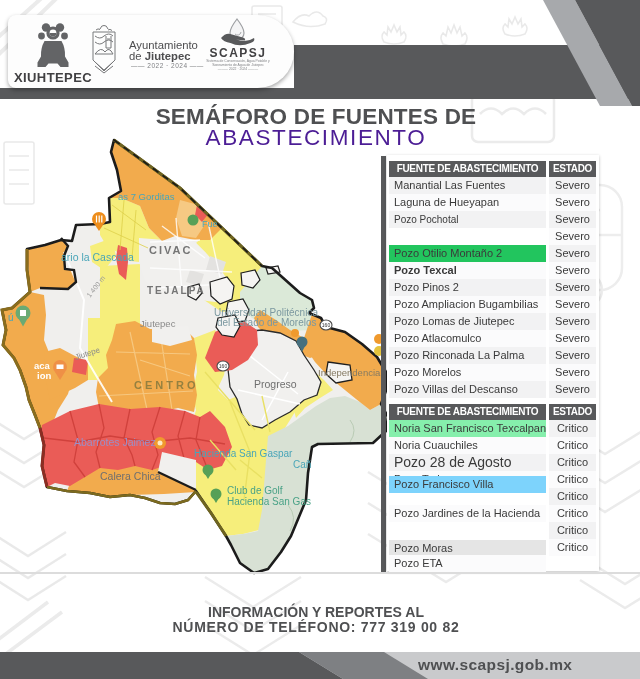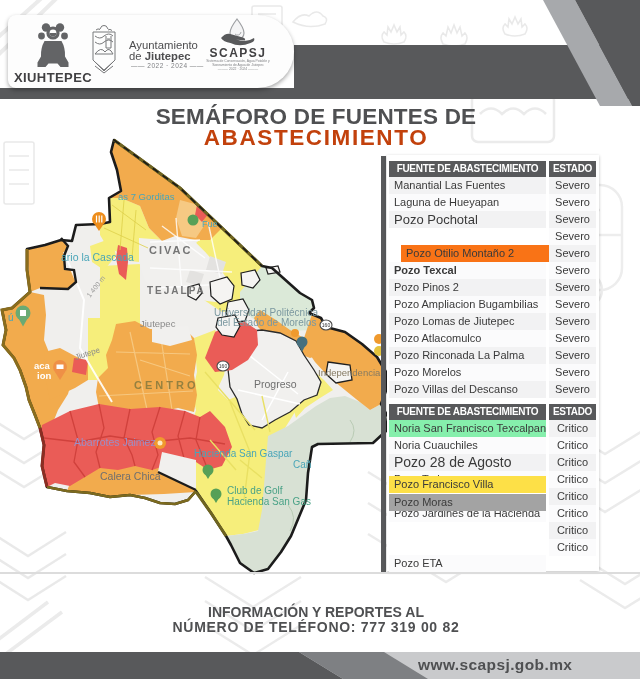--- a/index.html
+++ b/index.html
@@ -85,21 +85,21 @@
   <path d="M18,1 q7,9 7,14 a7,7 0 0 1 -14,0 q0,-5 7,-14 Z" fill="#f4f4f5" stroke="#9d9fa2" stroke-width="1.2"></path>
   <path d="M22,14 a3.5,3.5 0 0 1 -6,2" fill="none" stroke="#9d9fa2" stroke-width="0.9"></path>
   <path d="M2,20 q5,-6 11,-3.5 l9,2.5 q5,1 4,3.5 l-9,-1 q11,3.5 18,-1.5 q1.5,3.5 -3.5,5 q-11,4.5 -20,0 q-7,-1 -9.5,-5 Z" fill="#58595b"></path>
 </svg>
 
 <div class="abs" style="left:196px;top:46px;width:84px;text-align:center;font-size:12px;font-weight:bold;color:#414042;letter-spacing:1.5px;">SCAPSJ</div>
 <div class="abs" style="left:196px;top:59px;width:84px;text-align:center;font-size:3.4px;color:#808285;">Sistema de Conservación, Agua Potable y<br>Saneamiento de Agua de Jiutepec</div>
 <div class="abs" style="left:196px;top:67px;width:84px;text-align:center;font-size:3.4px;color:#808285;">———  2022 · 2024  ———</div>
 
 <div class="abs" style="left:0;top:107px;width:632px;text-align:center;font-size:22.5px;line-height:20.5px;font-weight:bold;color:#4f5052;letter-spacing:0.2px;">SEMÁFORO DE FUENTES DE</div>
-<div class="abs" style="left:0;top:128px;width:632px;text-align:center;font-size:22.5px;line-height:20.5px;font-weight:bold;color:#c2410c;letter-spacing:1.6px;">ABASTECIMIENTO</div>
+<div class="abs" style="left:0;top:128px;width:632px;text-align:center;font-size:22.5px;line-height:20.5px;font-weight:normal;color:#4c1d95;letter-spacing:1.6px;">ABASTECIMIENTO</div>
 
 <svg class="abs" style="left:0;top:130px" width="400" height="450" viewBox="0 130 400 450">
 <defs>
 <clipPath id="muni">
 <path d="M114,140 L180,188 L262,266 L272,268 L300,293 L312,300 L314,308 L309,313 L321,318 L326,327 L345,332 L362,344 L377,357 L386,372 L387,388 L381,404 L388,417 L386,431 L373,443 L318,444 L312,447 L308,473 L306,500 L291,536 L281,552 L268,569 L254,573 L240,563 L231,545 L226,536 L211,513 L196,491 L188,500 L175,504 L160,503 L145,498 L130,495 L110,497 L90,493 L67,491 L47,487 L42,466 L44,445 L40,428 L35,415 L29,400 L26,387 L20,370 L14,358 L3,345 L6,330 L2,310 L12,308 L30,292 L27,270 L27,249 L45,245 L61,240 L72,241 L76,225 L100,224 L110,222 L109,198 L121,191 L117,170 L111,152 Z"></path>
 </clipPath>
 </defs>
 
 <path d="M114,140 L180,188 L262,266 L272,268 L300,293 L312,300 L314,308 L309,313 L321,318 L326,327 L345,332 L362,344 L377,357 L386,372 L387,388 L381,404 L388,417 L386,431 L373,443 L318,444 L312,447 L308,473 L306,500 L291,536 L281,552 L268,569 L254,573 L240,563 L231,545 L226,536 L211,513 L196,491 L188,500 L175,504 L160,503 L145,498 L130,495 L110,497 L90,493 L67,491 L47,487 L42,466 L44,445 L40,428 L35,415 L29,400 L26,387 L20,370 L14,358 L3,345 L6,330 L2,310 L12,308 L30,292 L27,270 L27,249 L45,245 L61,240 L72,241 L76,225 L100,224 L110,222 L109,198 L121,191 L117,170 L111,152 Z" fill="#f0efed"></path>
 <g clip-path="url(#muni)">
@@ -296,25 +296,25 @@
 
 <div class="abs" style="left:387px;top:155px;width:212px;height:416px;background:#ffffff;box-shadow:0 1px 3px rgba(0,0,0,0.25);"></div>
 
 <div class="abs" style="left:389px;top:161px;width:157px;height:16px;background:#58595b;color:#ffffff;font-size:10px;letter-spacing:-0.3px;font-weight:bold;text-align:center;line-height:16px;">FUENTE DE ABASTECIMIENTO</div>
 <div class="abs" style="left:549px;top:161px;width:47px;height:16px;background:#58595b;color:#ffffff;font-size:10px;letter-spacing:-0.3px;font-weight:bold;text-align:center;line-height:16px;">ESTADO</div>
 
 <div class="abs" style="left:389px;top:177px;width:157px;height:17px;background:#f2f2f3;font-size:11px;line-height:17px;color:#3a3a3a;padding-left:5px;box-sizing:border-box;white-space:nowrap;">Manantial Las Fuentes</div>
 <div class="abs" style="left:549px;top:177px;width:47px;height:17px;background:#f2f2f3;font-size:11px;line-height:17px;color:#3a3a3a;text-align:center;">Severo</div>
 <div class="abs" style="left:389px;top:194px;width:157px;height:17px;background:#fbfbfc;font-size:11px;line-height:17px;color:#3a3a3a;padding-left:5px;box-sizing:border-box;white-space:nowrap;">Laguna de Hueyapan</div>
 <div class="abs" style="left:549px;top:194px;width:47px;height:17px;background:#fbfbfc;font-size:11px;line-height:17px;color:#3a3a3a;text-align:center;">Severo</div>
-<div class="abs" style="left:389px;top:211px;width:157px;height:17px;background:#f2f2f3;font-size:13px;line-height:17px;color:#3a3a3a;padding-left:5px;box-sizing:border-box;white-space:nowrap;">Pozo Pochotal</div>
+<div class="abs" style="left:389px;top:211px;width:157px;height:17px;background:#f2f2f3;font-size:10px;line-height:17px;color:#3a3a3a;padding-left:5px;box-sizing:border-box;white-space:nowrap;">Pozo Pochotal</div>
 <div class="abs" style="left:549px;top:211px;width:47px;height:17px;background:#f2f2f3;font-size:11px;line-height:17px;color:#3a3a3a;text-align:center;">Severo</div>
 <div class="abs" style="left:389px;top:228px;width:157px;height:17px;background:#fbfbfc;font-size:11px;line-height:17px;color:#3a3a3a;padding-left:5px;box-sizing:border-box;white-space:nowrap;margin-top:36px;">Pozo Otilio Montaño 1</div>
 <div class="abs" style="left:549px;top:228px;width:47px;height:17px;background:#fbfbfc;font-size:11px;line-height:17px;color:#3a3a3a;text-align:center;">Severo</div>
-<div class="abs" style="left:389px;top:245px;width:157px;height:17px;background:#f97316;font-size:11px;line-height:17px;color:#3a3a3a;padding-left:5px;box-sizing:border-box;white-space:nowrap;margin-left:12px;">Pozo Otilio Montaño 2</div>
+<div class="abs" style="left:389px;top:245px;width:157px;height:17px;background:#22c55e;font-size:11px;line-height:17px;color:#3a3a3a;padding-left:5px;box-sizing:border-box;white-space:nowrap;">Pozo Otilio Montaño 2</div>
 <div class="abs" style="left:549px;top:245px;width:47px;height:17px;background:#f2f2f3;font-size:11px;line-height:17px;color:#3a3a3a;text-align:center;">Severo</div>
 <div class="abs" style="left:389px;top:262px;width:157px;height:17px;background:#fbfbfc;font-size:11px;line-height:17px;color:#3a3a3a;padding-left:5px;box-sizing:border-box;white-space:nowrap;font-weight:bold;">Pozo Texcal</div>
 <div class="abs" style="left:549px;top:262px;width:47px;height:17px;background:#fbfbfc;font-size:11px;line-height:17px;color:#3a3a3a;text-align:center;">Severo</div>
 <div class="abs" style="left:389px;top:279px;width:157px;height:17px;background:#f2f2f3;font-size:11px;line-height:17px;color:#3a3a3a;padding-left:5px;box-sizing:border-box;white-space:nowrap;">Pozo Pinos 2</div>
 <div class="abs" style="left:549px;top:279px;width:47px;height:17px;background:#f2f2f3;font-size:11px;line-height:17px;color:#3a3a3a;text-align:center;">Severo</div>
 <div class="abs" style="left:389px;top:296px;width:157px;height:17px;background:#fbfbfc;font-size:11px;line-height:17px;color:#3a3a3a;padding-left:5px;box-sizing:border-box;white-space:nowrap;">Pozo Ampliacion Bugambilias</div>
 <div class="abs" style="left:549px;top:296px;width:47px;height:17px;background:#fbfbfc;font-size:11px;line-height:17px;color:#3a3a3a;text-align:center;">Severo</div>
 <div class="abs" style="left:389px;top:313px;width:157px;height:17px;background:#f2f2f3;font-size:11px;line-height:17px;color:#3a3a3a;padding-left:5px;box-sizing:border-box;white-space:nowrap;">Pozo Lomas de Jiutepec</div>
 <div class="abs" style="left:549px;top:313px;width:47px;height:17px;background:#f2f2f3;font-size:11px;line-height:17px;color:#3a3a3a;text-align:center;">Severo</div>
 <div class="abs" style="left:389px;top:330px;width:157px;height:17px;background:#fbfbfc;font-size:11px;line-height:17px;color:#3a3a3a;padding-left:5px;box-sizing:border-box;white-space:nowrap;">Pozo Atlacomulco</div>
@@ -330,25 +330,25 @@
 <div class="abs" style="left:549px;top:404px;width:47px;height:16px;background:#58595b;color:#ffffff;font-size:10px;letter-spacing:-0.3px;font-weight:bold;text-align:center;line-height:16px;">ESTADO</div>
 
 <div class="abs" style="left:389px;top:420px;width:157px;height:17px;background:#86efac;font-size:11px;line-height:17px;color:#3a3a3a;padding-left:5px;box-sizing:border-box;white-space:nowrap;">Noria San Francisco Texcalpan</div>
 <div class="abs" style="left:549px;top:420px;width:47px;height:17px;background:#f2f2f3;font-size:11px;line-height:17px;color:#3a3a3a;text-align:center;">Critico</div>
 <div class="abs" style="left:389px;top:437px;width:157px;height:17px;background:#fbfbfc;font-size:11px;line-height:17px;color:#3a3a3a;padding-left:5px;box-sizing:border-box;white-space:nowrap;">Noria Cuauchiles</div>
 <div class="abs" style="left:549px;top:437px;width:47px;height:17px;background:#fbfbfc;font-size:11px;line-height:17px;color:#3a3a3a;text-align:center;">Critico</div>
 <div class="abs" style="left:389px;top:454px;width:157px;height:17px;background:#f2f2f3;font-size:14px;line-height:17px;color:#3a3a3a;padding-left:5px;box-sizing:border-box;white-space:nowrap;">Pozo 28 de Agosto</div>
 <div class="abs" style="left:549px;top:454px;width:47px;height:17px;background:#f2f2f3;font-size:11px;line-height:17px;color:#3a3a3a;text-align:center;">Critico</div>
 <div class="abs" style="left:389px;top:471px;width:157px;height:17px;background:#fbfbfc;font-size:11px;line-height:17px;color:#3a3a3a;padding-left:5px;box-sizing:border-box;white-space:nowrap;">Pozo Tarianes</div>
 <div class="abs" style="left:549px;top:471px;width:47px;height:17px;background:#fbfbfc;font-size:11px;line-height:17px;color:#3a3a3a;text-align:center;">Critico</div>
-<div class="abs" style="left:389px;top:476px;width:157px;height:17px;background:#fde047;font-size:11px;line-height:17px;color:#3a3a3a;padding-left:5px;box-sizing:border-box;white-space:nowrap;">Pozo Francisco Villa</div>
+<div class="abs" style="left:389px;top:476px;width:157px;height:17px;background:#7dd3fc;font-size:11px;line-height:17px;color:#3a3a3a;padding-left:5px;box-sizing:border-box;white-space:nowrap;">Pozo Francisco Villa</div>
 <div class="abs" style="left:549px;top:488px;width:47px;height:17px;background:#f2f2f3;font-size:11px;line-height:17px;color:#3a3a3a;text-align:center;">Critico</div>
 <div class="abs" style="left:389px;top:505px;width:157px;height:17px;background:#fbfbfc;font-size:11px;line-height:17px;color:#3a3a3a;padding-left:5px;box-sizing:border-box;white-space:nowrap;">Pozo Jardines de la Hacienda</div>
 <div class="abs" style="left:549px;top:505px;width:47px;height:17px;background:#fbfbfc;font-size:11px;line-height:17px;color:#3a3a3a;text-align:center;">Critico</div>
-<div class="abs" style="left:389px;top:494px;width:157px;height:17px;background:#a3a3a3;font-size:11px;line-height:17px;color:#3a3a3a;padding-left:5px;box-sizing:border-box;white-space:nowrap;">Pozo Moras</div>
+<div class="abs" style="left:389px;top:540px;width:157px;height:17px;background:#e5e5e5;font-size:11px;line-height:17px;color:#3a3a3a;padding-left:5px;box-sizing:border-box;white-space:nowrap;">Pozo Moras</div>
 <div class="abs" style="left:549px;top:522px;width:47px;height:17px;background:#f2f2f3;font-size:11px;line-height:17px;color:#3a3a3a;text-align:center;">Critico</div>
 <div class="abs" style="left:389px;top:539px;width:157px;height:17px;background:#fbfbfc;font-size:11px;line-height:17px;color:#3a3a3a;padding-left:5px;box-sizing:border-box;white-space:nowrap;margin-top:16px;">Pozo ETA</div>
 <div class="abs" style="left:549px;top:539px;width:47px;height:17px;background:#fbfbfc;font-size:11px;line-height:17px;color:#3a3a3a;text-align:center;">Critico</div>
 
 <div class="abs" style="left:0;top:572px;width:640px;height:2px;background:#dcdcdc;"></div>
 
 <div class="abs" style="left:0;top:605px;width:632px;text-align:center;font-size:14px;line-height:15px;font-weight:bold;color:#4f5052;">INFORMACIÓN Y REPORTES AL</div>
 <div class="abs" style="left:0;top:620px;width:632px;text-align:center;font-size:14px;line-height:15px;font-weight:bold;color:#4f5052;letter-spacing:0.7px;">NÚMERO DE TELÉFONO: 777 319 00 82</div>
 
 <div class="abs" style="left:0;top:652px;width:640px;height:27px;background:#c9cacc;"></div>

